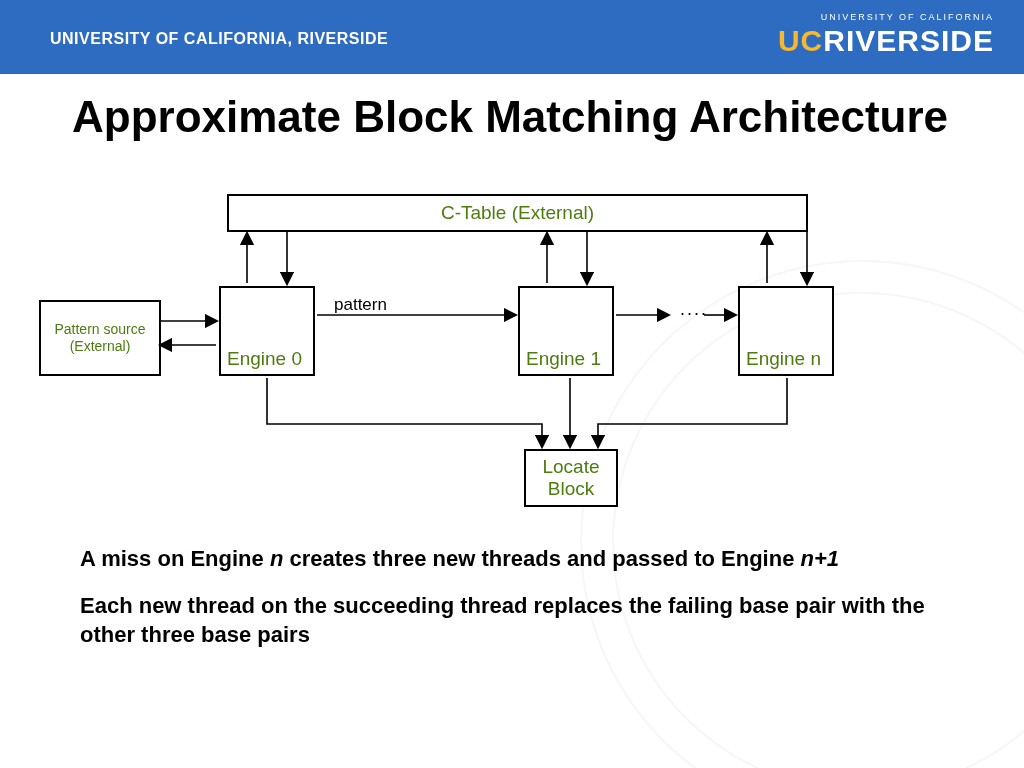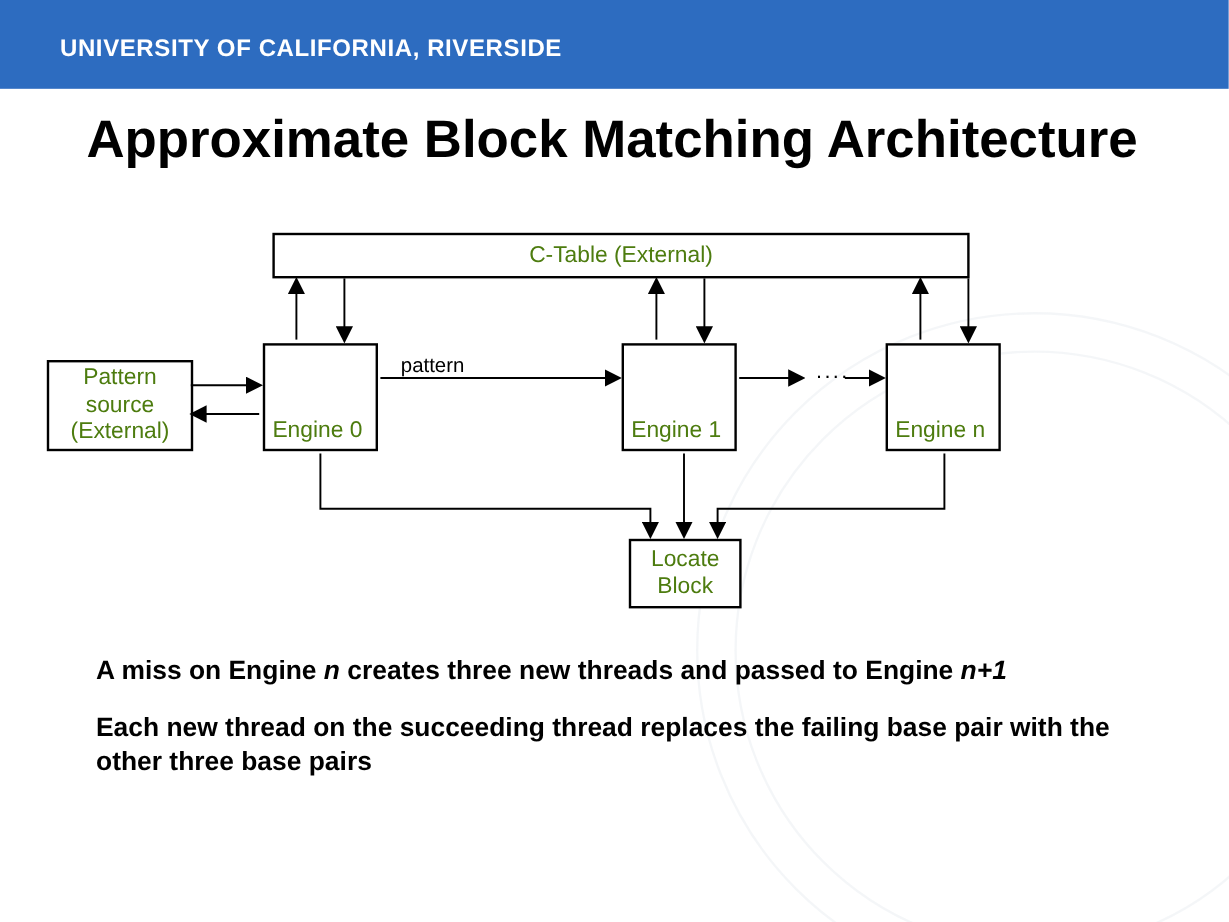--- a/index.html
+++ b/index.html
@@ -1,49 +1,55 @@
 <!DOCTYPE html>
 <html><head>
 <meta charset="utf-8">
 <style>
   html,body{margin:0;padding:0;width:1024px;height:768px;font-family:Arial,Helvetica,sans-serif;background:#fff;overflow:hidden}
   .header{background:#2d6cc0;height:74px;position:relative;color:#fff}
-  .header-left{position:absolute;left:50px;top:30px;font-size:20px;font-weight:bold;letter-spacing:0.5px}
+  .header-left{position:absolute;left:50px;top:30px;font-size:16px;font-weight:bold;letter-spacing:0.5px}
   .header-right{position:absolute;right:30px;top:12px;text-align:right}
   .logo-line1{font-size:9px;letter-spacing:2px;margin-bottom:2px}
   .logo-line2{font-size:30px;font-weight:bold;letter-spacing:1px}
   .logo-uc{color:#f5b82e}
   .logo-r{color:#fff}
   .title{position:absolute;left:72px;top:92px;font-size:44px;font-weight:bold;line-height:1.15;color:#000}
   .box{position:absolute;border:2px solid #000;background:#fff;display:flex;align-items:center;justify-content:center;text-align:center;font-size:19px;color:#4d7c0f}
   .ctable{left:227px;top:194px;width:577px;height:34px}
   .eng{width:96px;height:90px;display:flex;align-items:flex-end;justify-content:flex-start;padding:15px 0 4px 6px;box-sizing:border-box}
   .eng0{left:219px;top:286px}
   .eng1{left:518px;top:286px}
   .engn{left:738px;top:286px}
-  .src{left:39px;top:300px;width:118px;height:72px;font-size:19px;line-height:1.2}
+  .src{left:39px;top:300px;width:118px;height:72px;font-size:14px;line-height:1.2}
   .locate{left:524px;top:449px;width:90px;height:54px;line-height:1.15}
   .label{position:absolute;font-size:17px;font-weight:normal}
   .pattern{left:334px;top:295px}
   .dots{left:680px;top:299px;font-size:18px;letter-spacing:2px}
   .bullet{position:absolute;left:80px;font-size:22px;font-weight:bold;line-height:1.3;color:#000;width:870px}
   .b1{top:545px}
   .b2{top:592px}
   .it{font-style:italic}
   svg.arrows{position:absolute;left:0;top:0;width:1024px;height:768px;pointer-events:none}
   .seal{position:absolute;right:-120px;top:260px;width:560px;height:560px;border:2px solid #eef1f4;border-radius:50%;opacity:0.6}
   .seal::before{content:"";position:absolute;left:30px;top:30px;right:30px;bottom:30px;border:2px solid #eef1f4;border-radius:50%}
 </style>
 </head>
 <body>
 
 <div class="seal"></div>
 
 <div class="header">
   <div class="header-left">UNIVERSITY OF CALIFORNIA, RIVERSIDE</div>
+  <div class="header-right">
+    <div class="logo-line1">UNIVERSITY OF CALIFORNIA</div>
+    <div class="logo-line2">
+      <span class="logo-uc">UC</span><span class="logo-r">RIVERSIDE</span>
+    </div>
+  </div>
 </div>
 
 <div class="title">Approximate Block Matching Architecture</div>
 
 <div class="box ctable">C-Table (External)</div>
 <div class="box src">Pattern source (External)</div>
 <div class="box eng eng0">Engine 0</div>
 <div class="box eng eng1">Engine 1</div>
 <div class="box eng engn">Engine n</div>
 <div class="box locate">Locate Block</div>

